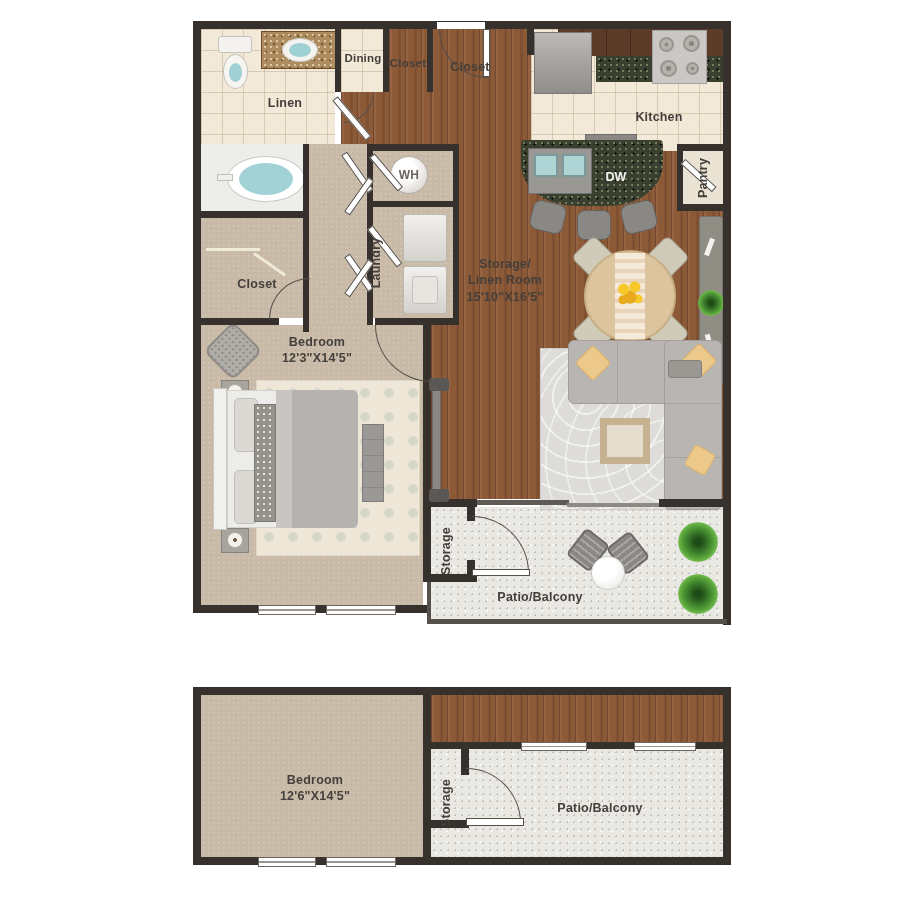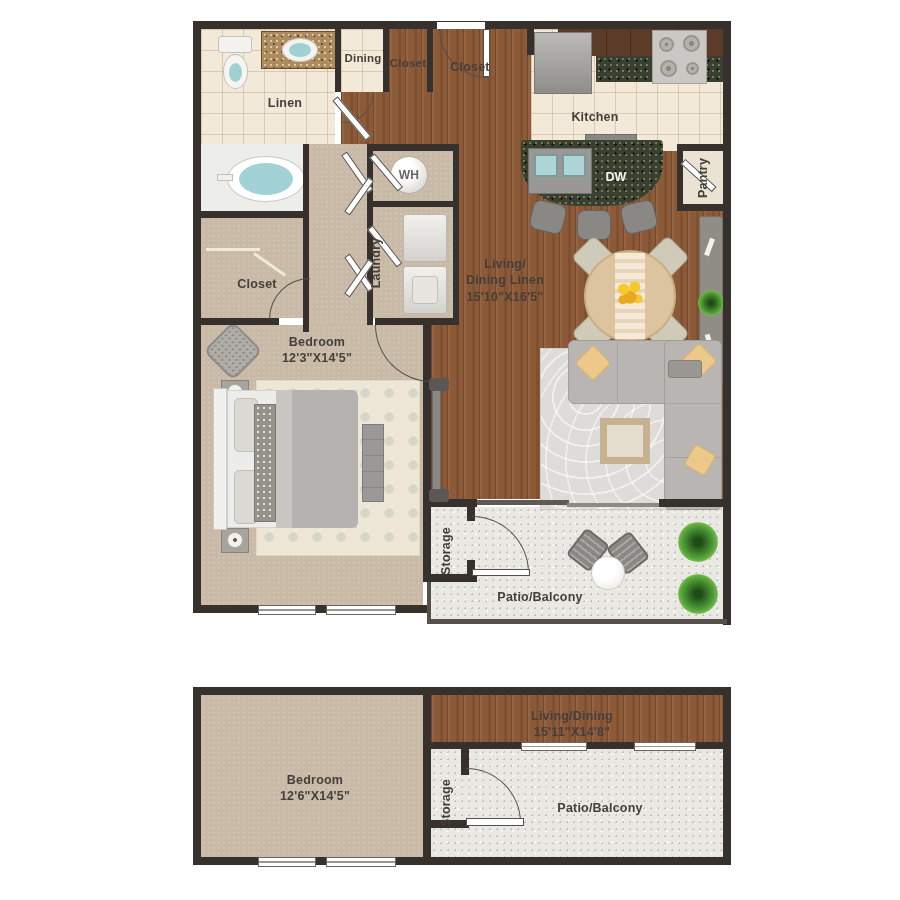--- a/index.html
+++ b/index.html
@@ -206,32 +206,32 @@
   <div class="arc arc-tr" style="left:472px;top:516px;width:56px;height:56px;"></div>
   <div class="leaf" style="left:472px;top:569px;width:56px;height:5px;"></div>
 
   <div class="win" style="left:258px;top:605px;width:56px;height:8px;"></div>
   <div class="win" style="left:326px;top:605px;width:68px;height:8px;"></div>
 
   <div class="lbl" style="left:250px;top:95px;width:70px;">Linen</div>
   <div class="lbl" style="left:336px;top:51px;width:54px;font-size:11.5px;">Dining</div>
   <div class="lbl" style="left:381px;top:56px;width:54px;font-size:11.5px;">Closet</div>
   <div class="lbl" style="left:438px;top:59px;width:64px;">Closet</div>
-  <div class="lbl" style="left:553px;top:109px;width:84px;">Kitchen</div>
+  <div class="lbl" style="left:617px;top:109px;width:84px;">Kitchen</div>
   <div class="vwrap" style="left:683px;top:154px;width:40px;height:48px;">
       <span>Pantry</span>
     </div>
   <div class="lbl lbl-light" style="left:598px;top:169px;width:36px;">DW</div>
   <div class="lbl" style="left:390px;top:168px;width:38px;font-size:12px;color:#6b6560;z-index:51;">WH</div>
   <div class="vwrap" style="left:358px;top:232px;width:36px;height:62px;">
       <span>Laundry</span>
     </div>
   <div class="lbl" style="left:443px;top:256px;width:124px;">
-    <div>Living/</div>
-    <div>Dining Linen</div>
+    <div>Storage/</div>
+    <div>Linen Room</div>
     <div>15'10"X16'5"</div>
   </div>
   <div class="lbl" style="left:222px;top:276px;width:70px;">Closet</div>
   <div class="lbl" style="left:252px;top:334px;width:130px;">
     <div>Bedroom</div>
     <div>12'3"X14'5"</div>
   </div>
   <div class="vwrap" style="left:427px;top:520px;width:38px;height:62px;">
       <span>Storage</span>
     </div>
@@ -259,21 +259,17 @@
   <div class="arc arc-tr" style="left:466px;top:108px;width:54px;height:54px;"></div>
   <div class="leaf" style="left:466px;top:158px;width:56px;height:6px;"></div>
 
   <div class="win" style="left:258px;top:197px;width:56px;height:8px;"></div>
   <div class="win" style="left:326px;top:197px;width:68px;height:8px;"></div>
 
   <div class="lbl" style="left:250px;top:112px;width:130px;">
     <div>Bedroom</div>
     <div>12'6"X14'5"</div>
   </div>
-  <div class="lbl" style="left:510px;top:48px;width:124px;">
-    <div>Living/Dining</div>
-    <div>15'11"X14'8"</div>
-  </div>
   <div class="vwrap" style="left:427px;top:112px;width:38px;height:62px;">
       <span>Storage</span>
     </div>
   <div class="lbl" style="left:538px;top:140px;width:124px;">Patio/Balcony</div>
 </div>
 
 </body></html>

